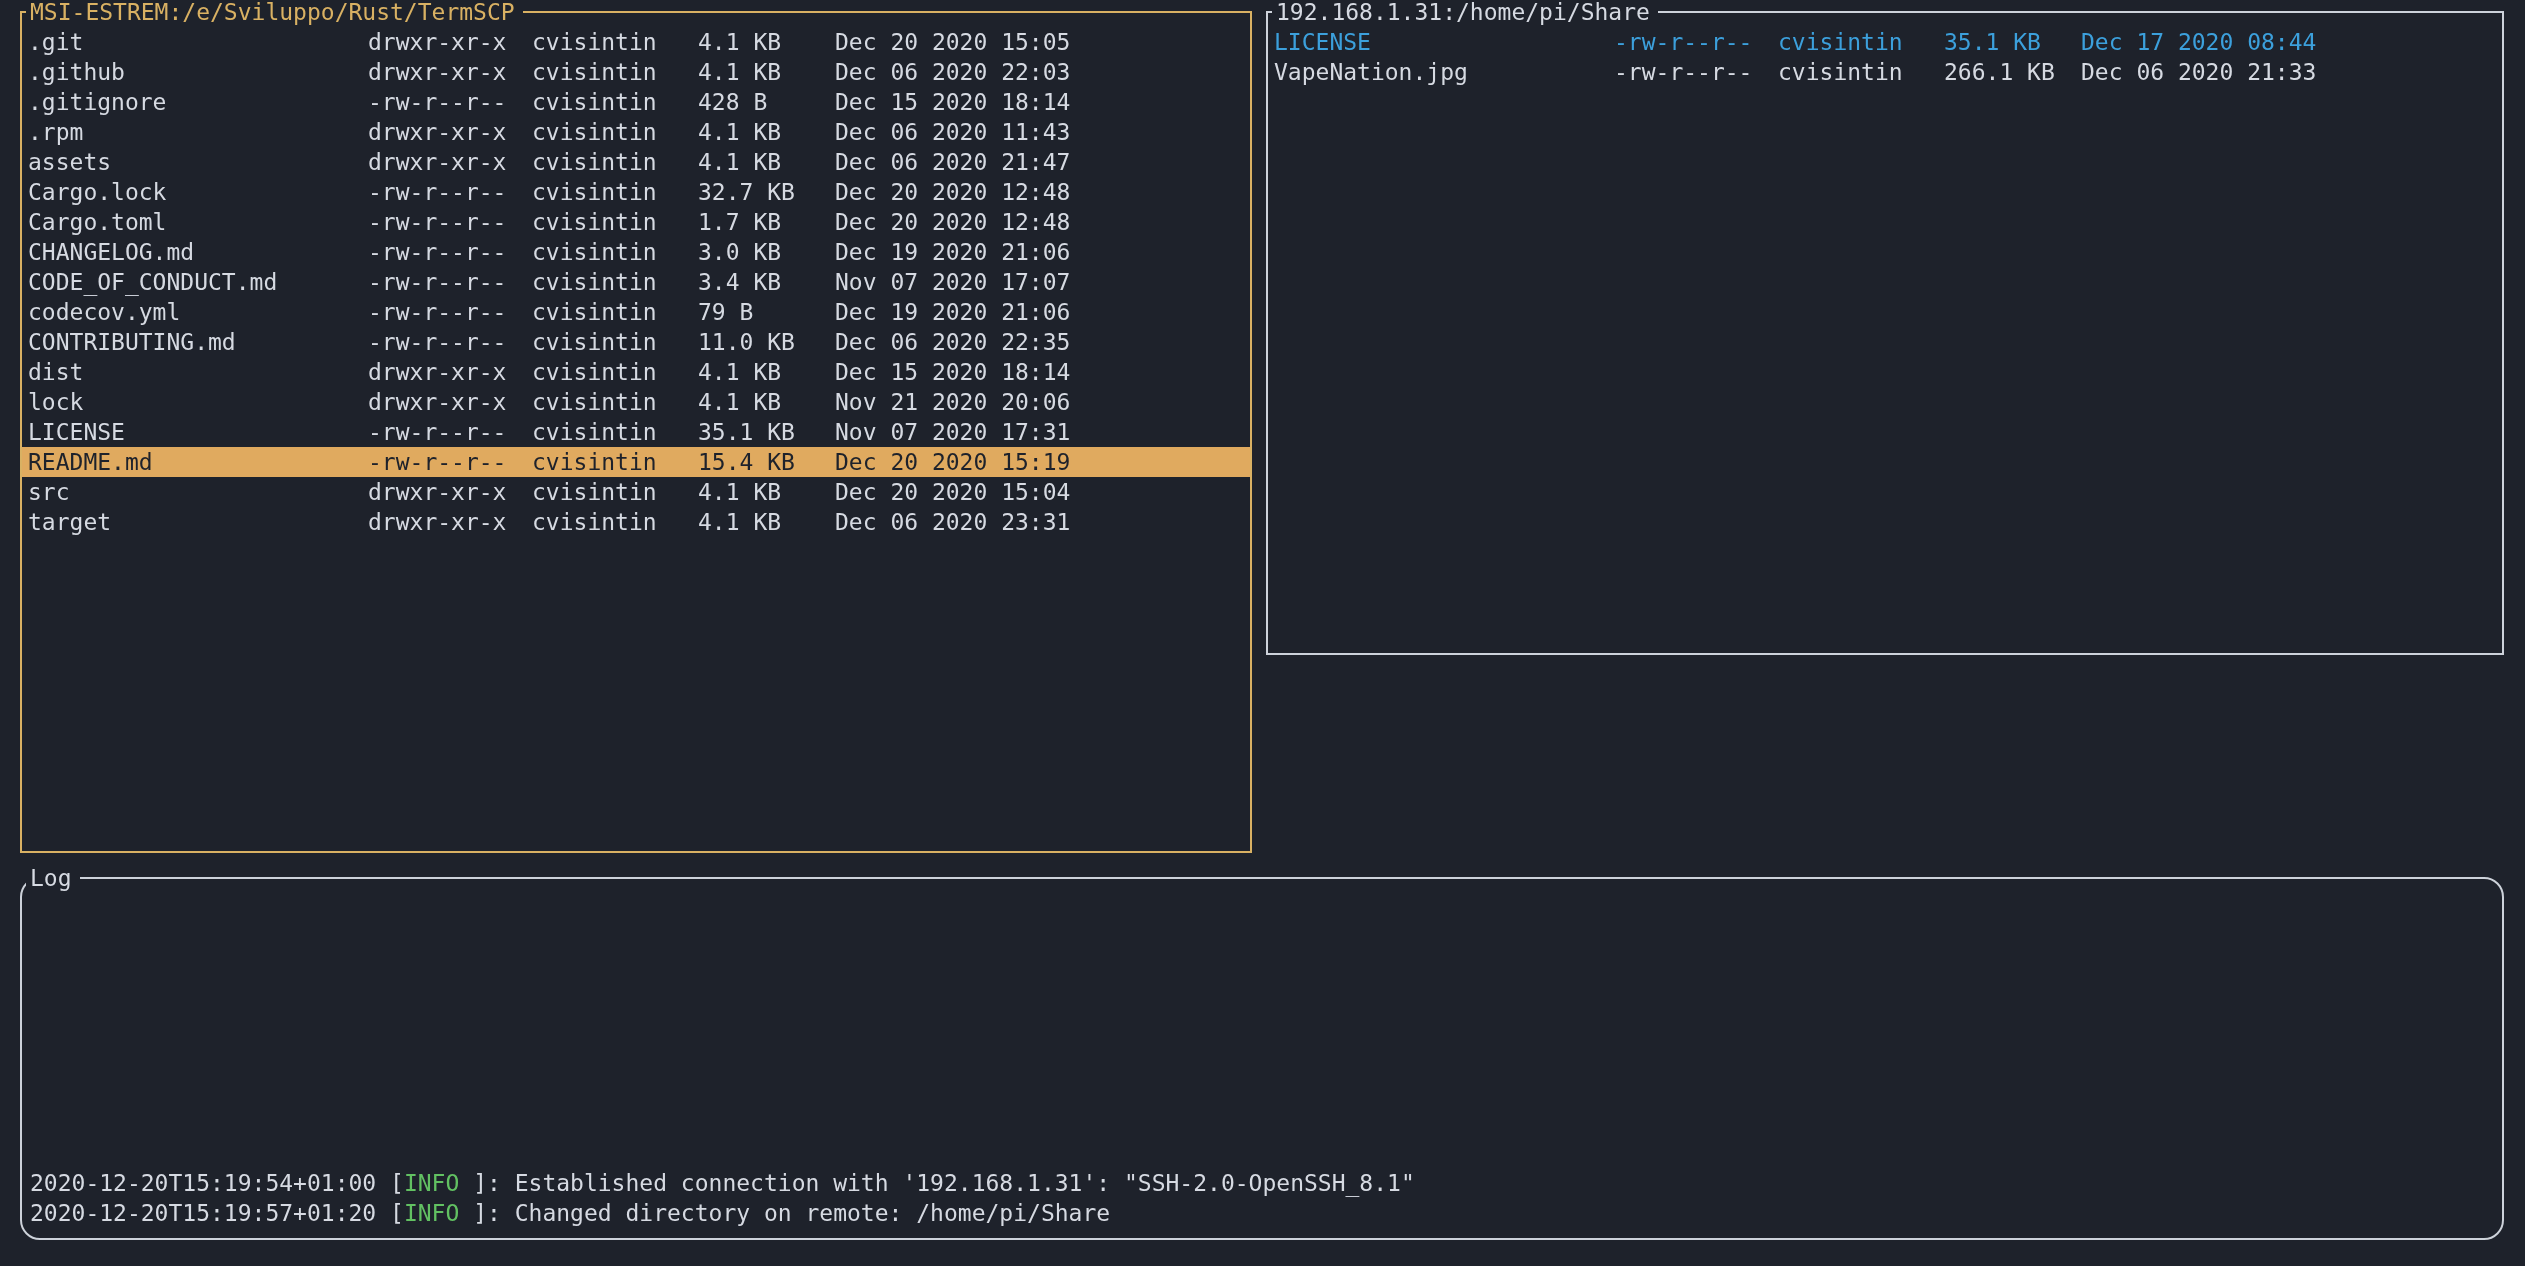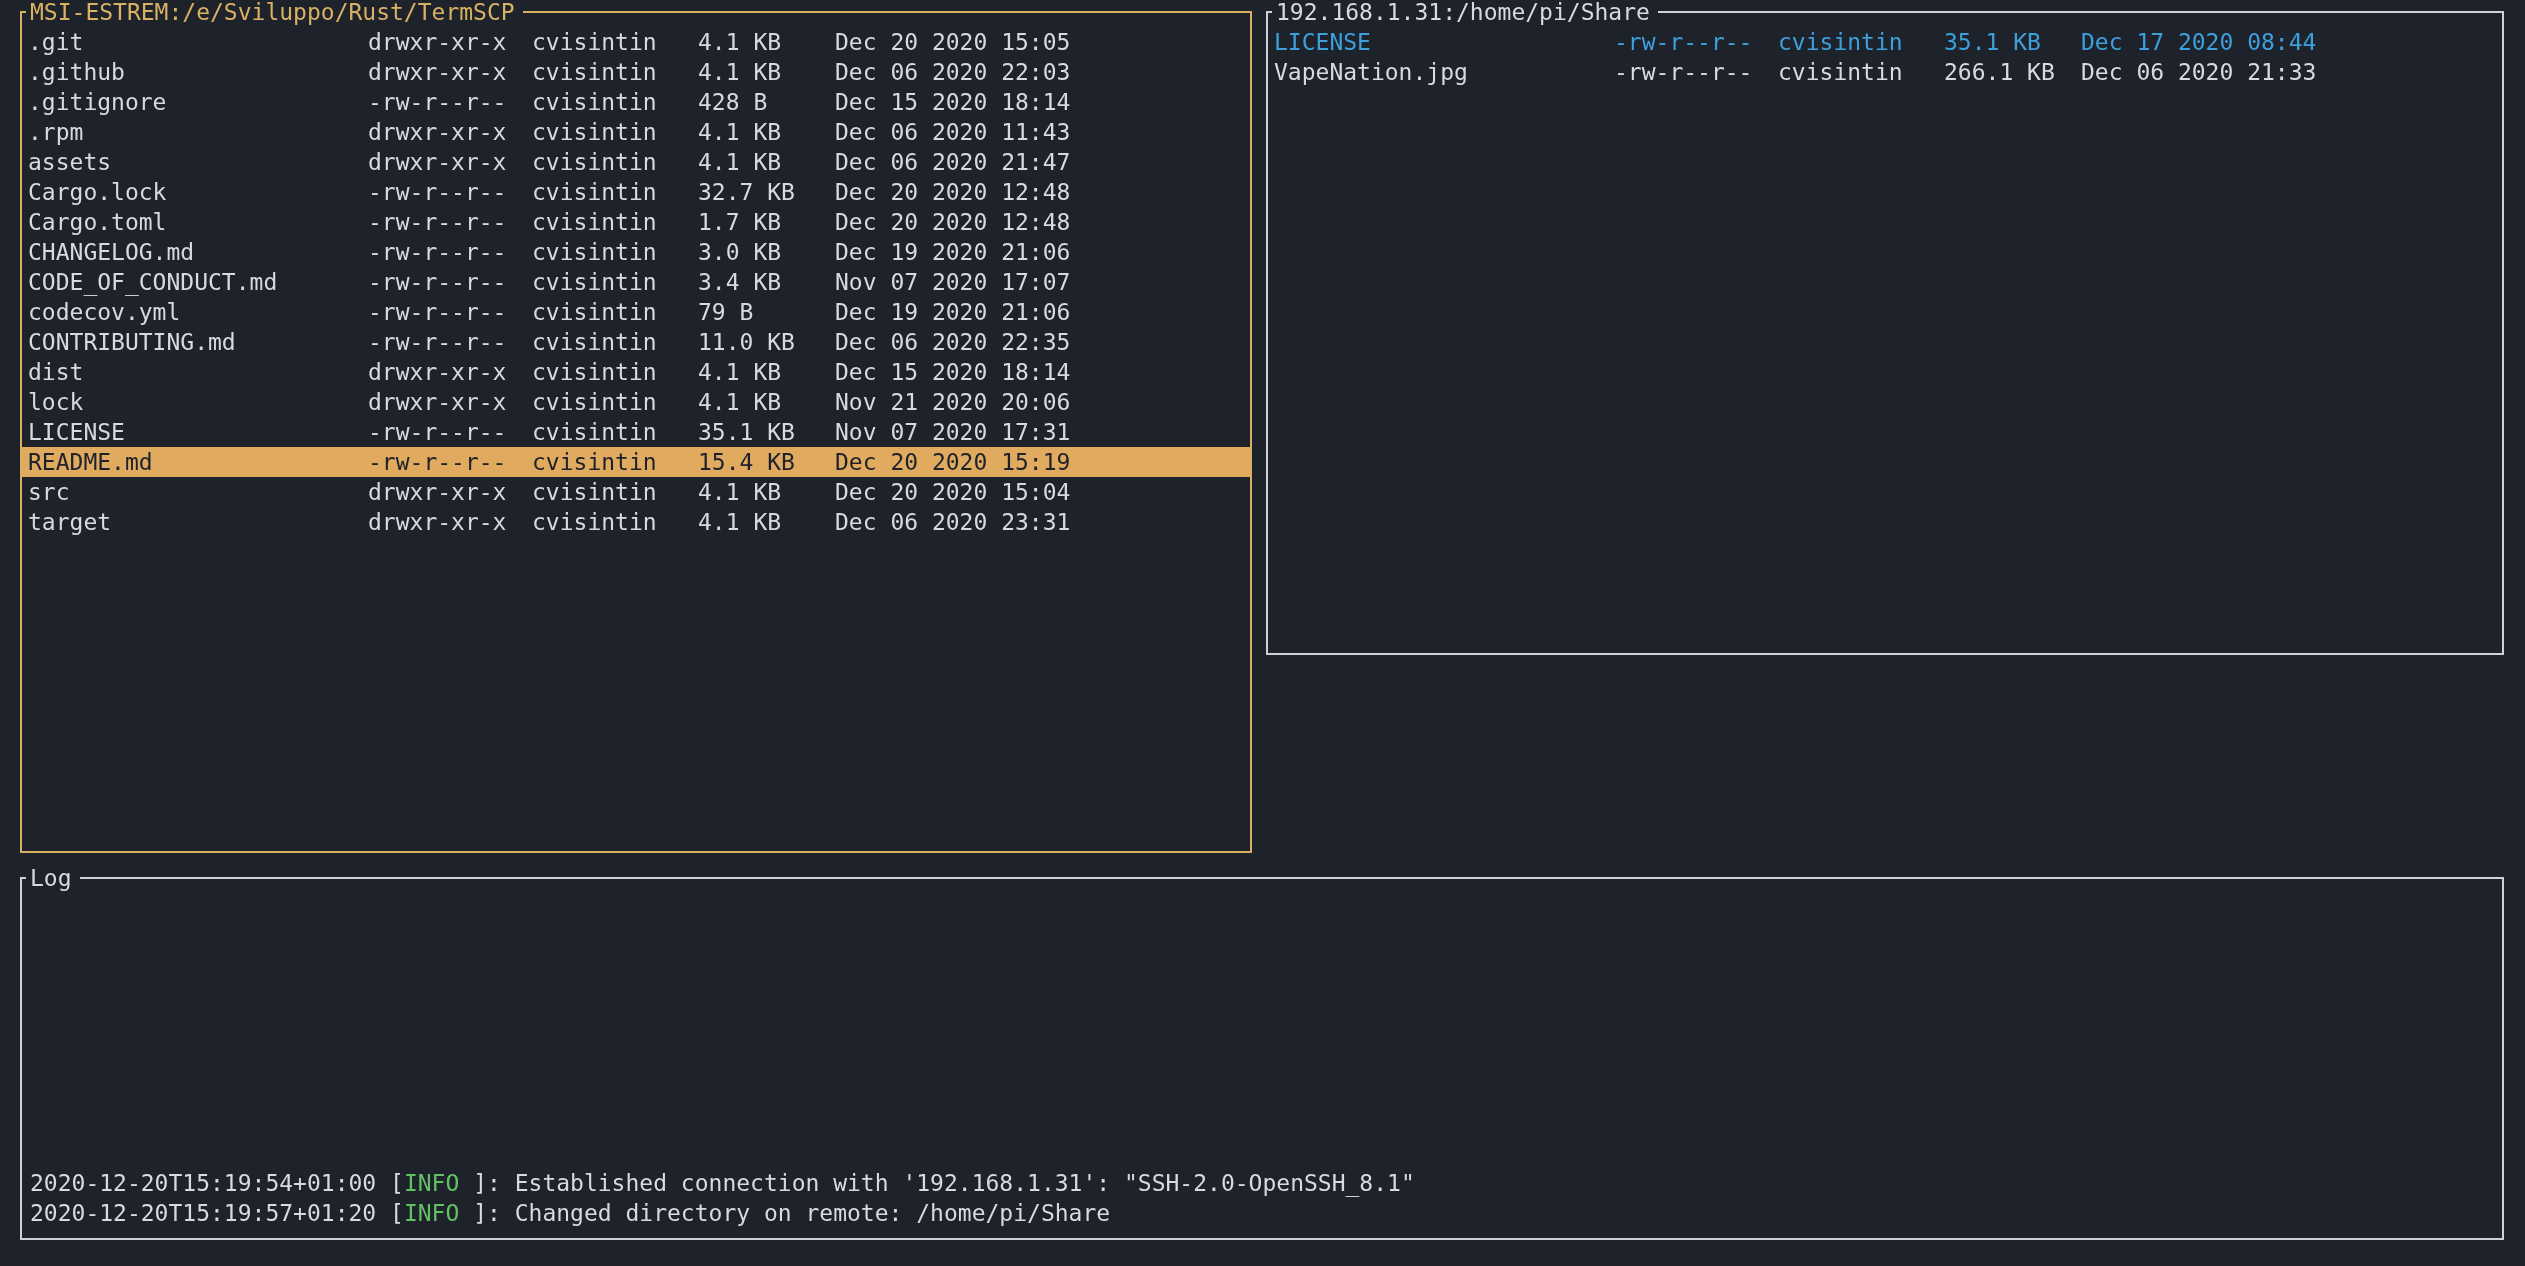--- a/index.html
+++ b/index.html
@@ -35,21 +35,21 @@
     height: 30px; line-height: 30px;
     background: var(--background);
     padding: 0 8px 0 4px;
     white-space: pre;
     color: var(--foreground);
   }
   .panel.active > .panel-title { color: var(--active-border); }
 
   #local-panel  { left: 20px;   top: 11px;  width: 1232px; height: 842px; }
   #remote-panel { left: 1266px; top: 11px;  width: 1238px; height: 644px; }
-  #log-panel    { left: 20px;   top: 877px; width: 2484px; height: 363px; }
+  #log-panel    { left: 20px;   top: 877px; width: 2484px; height: 363px; border-radius: 20px; }
 
   .file-list {
     position: absolute; inset: 0;
     padding-top: 14px;
     overflow: hidden;
   }
   .file-row {
     display: flex;
     height: 30px; line-height: 30px;
     padding-left: 6px;

